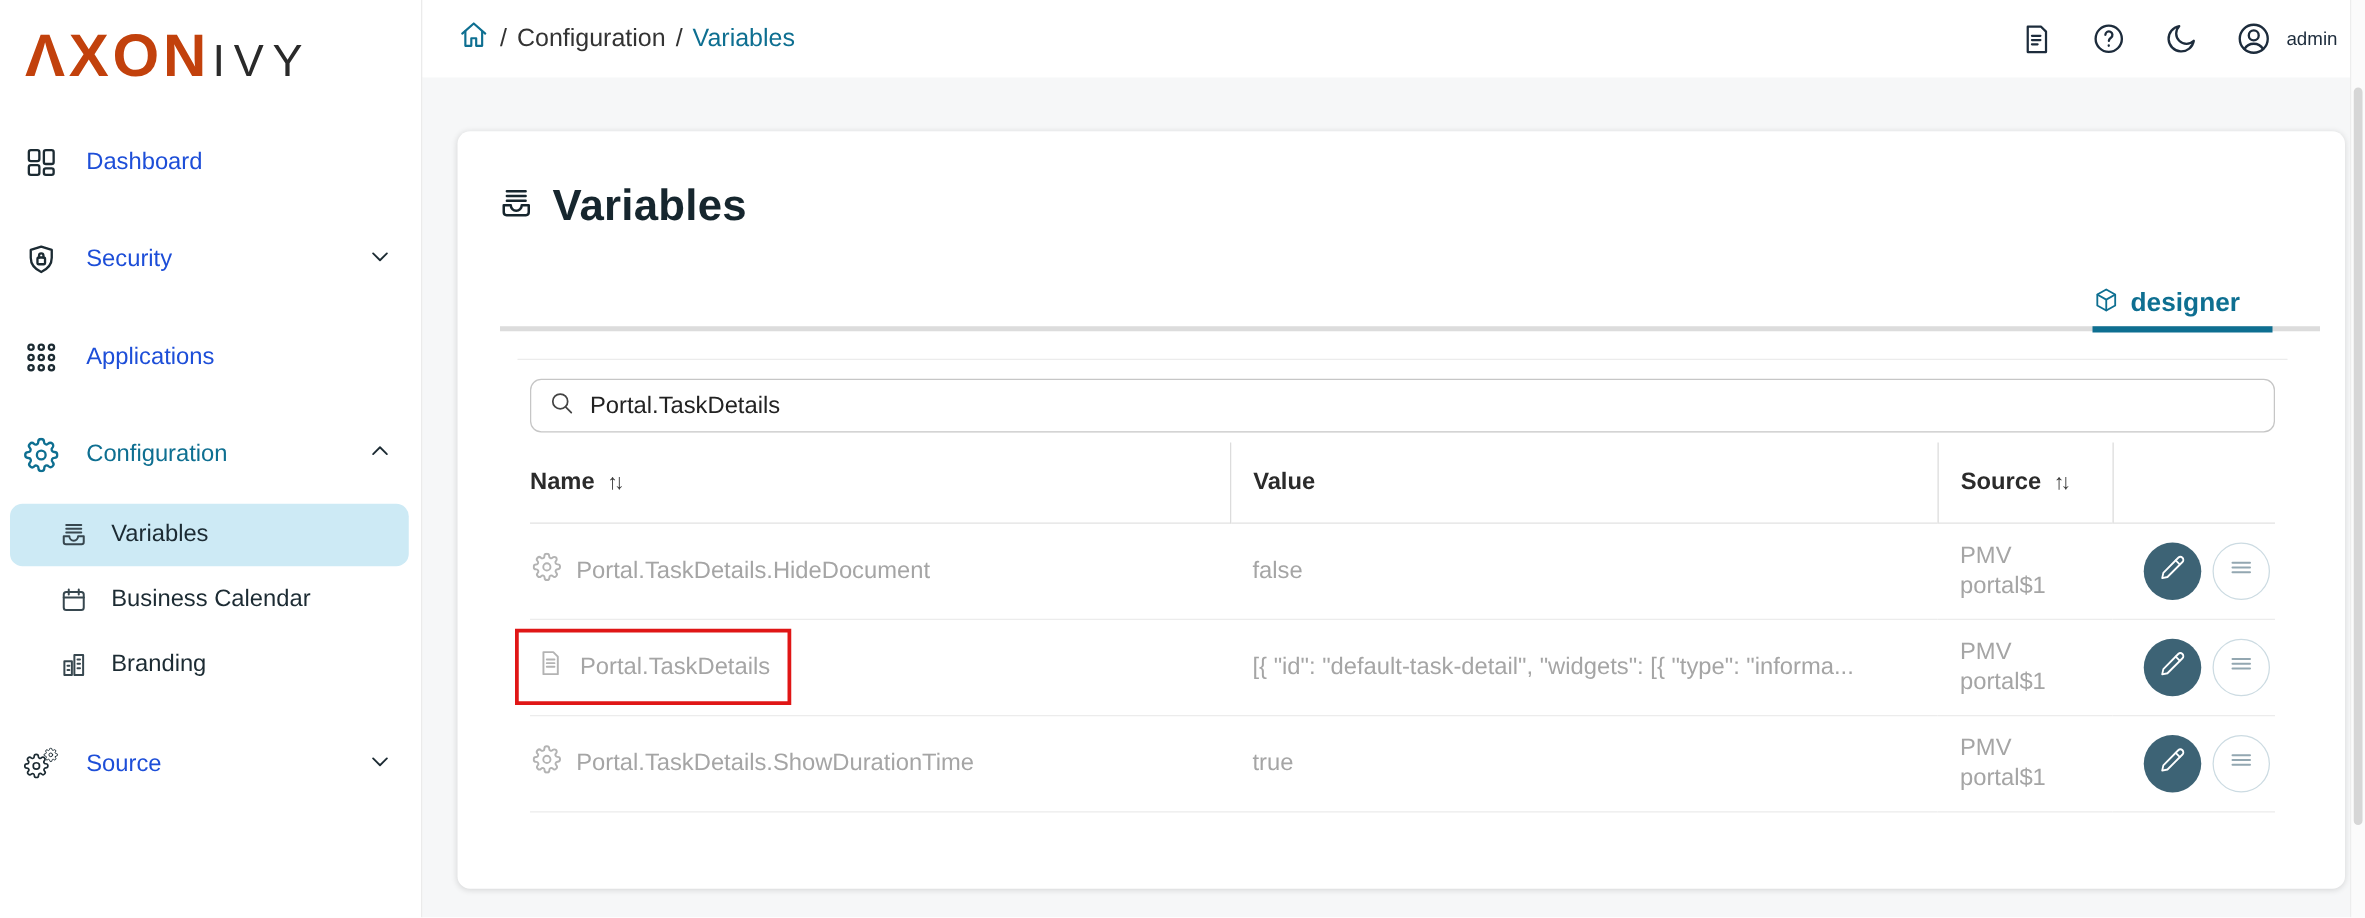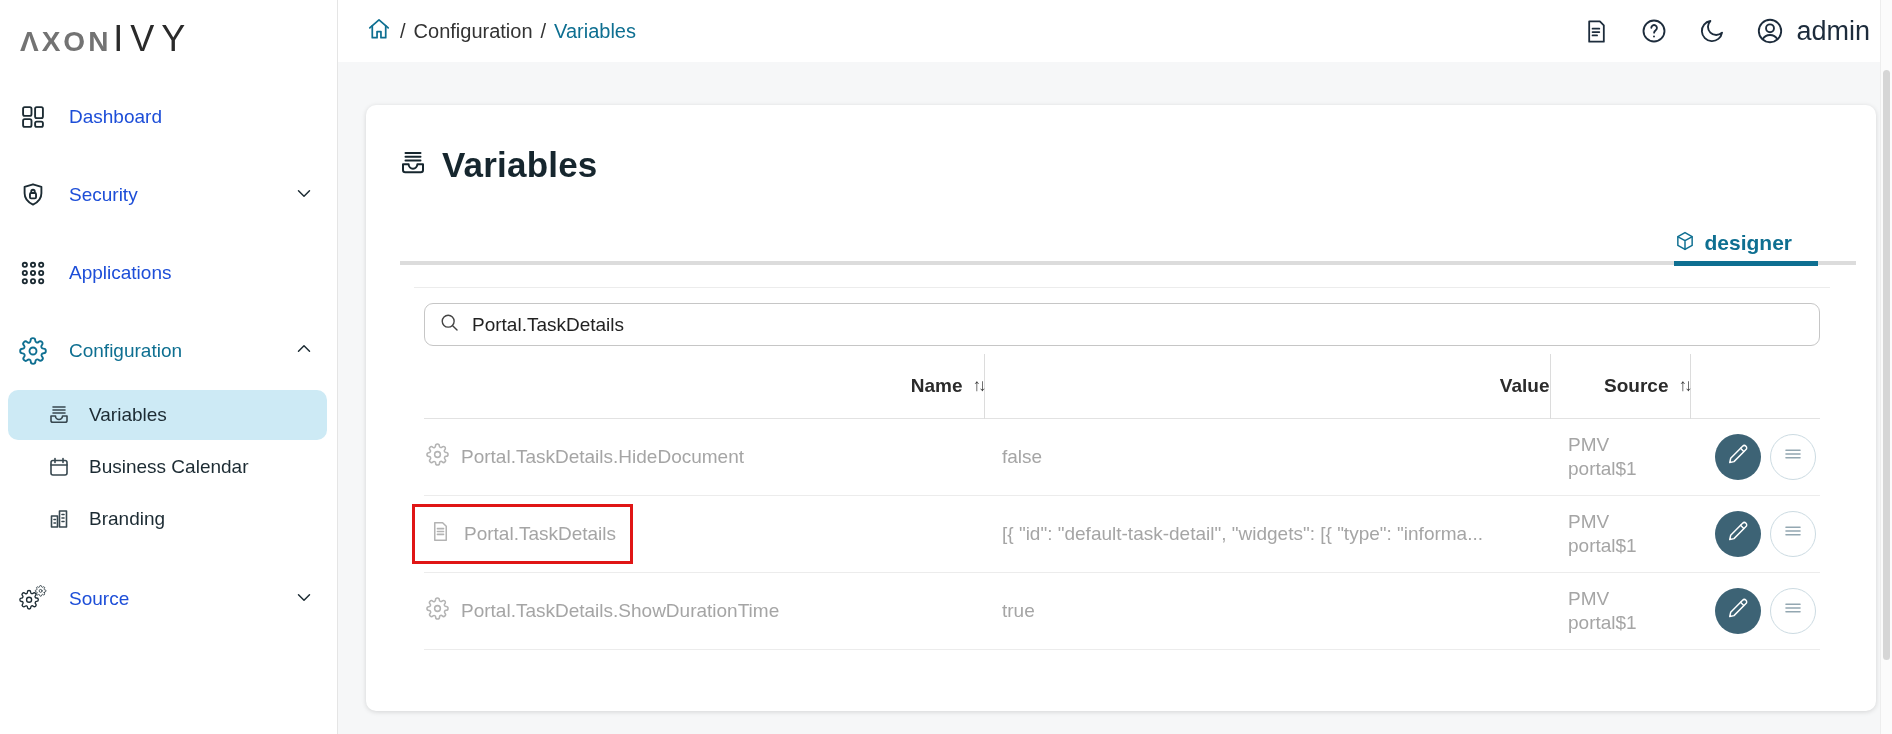--- a/index.html
+++ b/index.html
@@ -4,21 +4,21 @@
 <style>
   * { margin:0; padding:0; box-sizing:border-box; }
   html,body { width:1892px; height:734px; overflow:hidden; background:#fff;
               font-family:"Liberation Sans", sans-serif; color:#16262e; }
   .app { display:flex; width:1892px; height:734px; }
 
   
   .sidebar { width:338px; min-width:338px; background:#fff; border-right:1px solid #e5e5e5;
              padding-top:10px; overflow:hidden; }
   .logo { display:flex; align-items:baseline; padding:8px 0 18px 20px; }
-  .logo-bold { font-size:28px; font-weight:700; letter-spacing:3px; color:#737373; }
+  .logo-bold { font-size:48px; font-weight:700; letter-spacing:3px; color:#c2410c; }
   .logo-light { font-size:36px; font-weight:100; letter-spacing:7px; color:#2a2a2a; margin-left:2px; }
   .nav-item { display:flex; align-items:center; height:78px; padding:0 22px 0 17px;
               font-size:19px; color:#1d4ed8; cursor:pointer; }
   .nav-item .nicon { width:32px; height:32px; margin-right:20px; display:flex; align-items:center; justify-content:center; }
   .nav-item svg { stroke:#1c2b33; }
   .nav-item.accent, .nav-item.accent svg { color:#0e6f91; stroke:#0e6f91; }
   .nav-item .chev { margin-left:auto; }
   .nav-item .chev svg { stroke:#1c2b33; }
   .nav-sub { display:flex; align-items:center; height:50px; padding-left:38px;
              font-size:19px; color:#1c2b33; cursor:pointer; margin:0 10px 2px 8px; border-radius:10px; }
@@ -32,21 +32,21 @@
   .topbar { height:62px; background:#fff; display:flex; align-items:center;
             justify-content:space-between; padding:0 22px 0 28px; }
   .breadcrumb { display:flex; align-items:center; gap:8px; font-size:20px; }
   .breadcrumb .home svg { stroke:#0e6f91; }
   .crumb-sep { color:#333; }
   .crumb-mid { color:#333; }
   .crumb-last { color:#0e6f91; cursor:pointer; }
   .top-actions { display:flex; align-items:center; gap:30px; }
   .top-actions .tico { width:28px; height:28px; display:flex; align-items:center; justify-content:center; cursor:pointer; }
   .top-actions svg { stroke:#1d2c3c; }
-  .admin-label { font-size:27px; color:#1d2c3c; margin-left:-18px; }
+  .admin-label { font-size:15px; color:#1d2c3c; margin-left:-18px; }
 
   .content { flex:1; background:#f6f7f8; padding:43px 16px 0 28px; }
   .card { width:1510px; height:606px; background:#fff; border-radius:10px;
           box-shadow:0 1px 5px rgba(0,0,0,0.14); padding:40px 58px 0 58px; }
 
   .card-title { display:flex; align-items:center; gap:14px; margin-left:-26px; }
   .card-title svg { stroke:#16262e; }
   .card-title h1 { font-size:35px; font-weight:700; color:#16262e; letter-spacing:0.2px; }
 
   .tabs { margin-top:36px; position:relative; height:44px;text-align:right; }
@@ -59,21 +59,21 @@
   .panel-sep { height:1px; background:#ececec; margin:22px -12px 0 -10px; }
 
   .searchbox { margin-top:15px; height:43px; width:1396px; border:1px solid #c6c6c6; border-radius:9px;
                display:flex; align-items:center; padding:0 14px; gap:12px; background:#fff; }
   .searchbox svg { stroke:#444; }
   .search-input { border:none; outline:none; flex:1; font-size:19px; color:#222;
                   font-family:"Liberation Sans", sans-serif; background:transparent; }
 
   table.vars { margin-top:8px; width:1396px; border-collapse:collapse; table-layout:fixed; }
   th { text-align:left; font-size:19px; font-weight:700; color:#2b2b2b; height:64px; vertical-align:middle; }
-  .th-inner { display:flex; align-items:center; gap:10px;justify-content:flex-end; }
+  .th-inner { display:flex; align-items:center; gap:10px; }
   .sort-glyph { font-size:17px; color:#3a3a3a; letter-spacing:-3px; cursor:pointer; }
   th.c-value, th.c-source { border-left:1px solid #dcdcdc; padding-left:18px; }
   th.c-actions { border-left:1px solid #dcdcdc; }
   thead tr { border-bottom:1px solid #e2e2e2; }
   tbody tr { border-bottom:1px solid #ececec; }
   td { height:77px; vertical-align:middle; font-size:19px; color:#a5a5a5; }
   td.c-value, td.c-source { padding-left:18px; }
   .name-wrap { display:inline-flex; align-items:center; gap:12px; padding:13px 2px; }
   .name-wrap svg { stroke:#b3b3b3; }
   .name-wrap.red-box { border:3px solid #e01616; padding:13px 14px; margin-left:-12px; }

